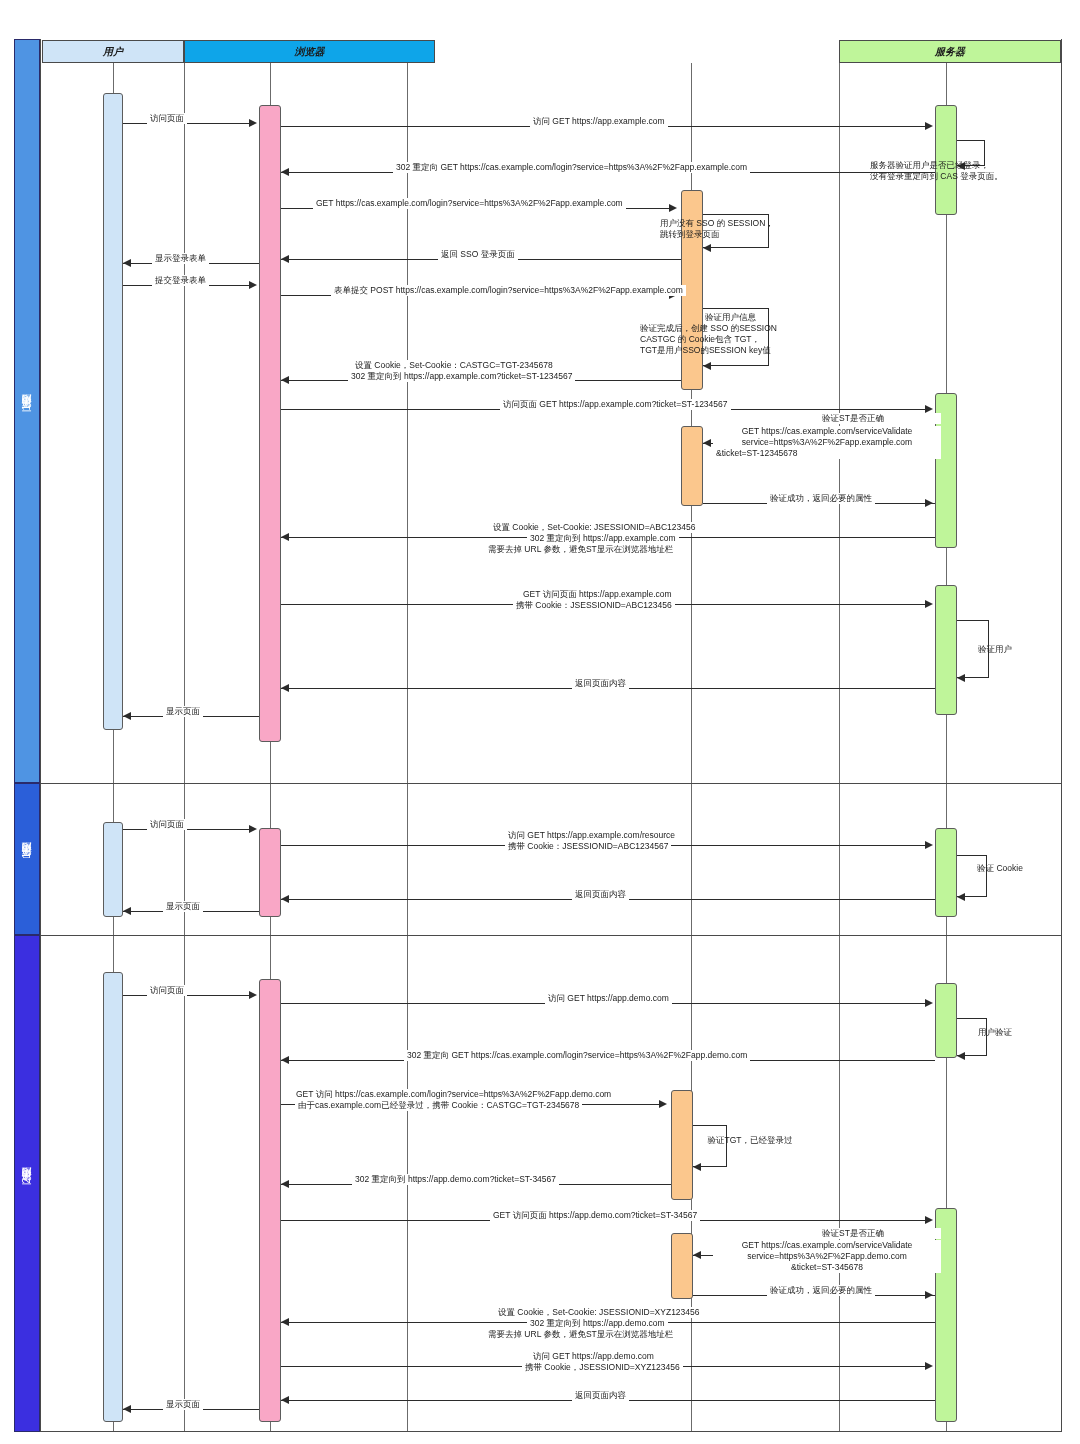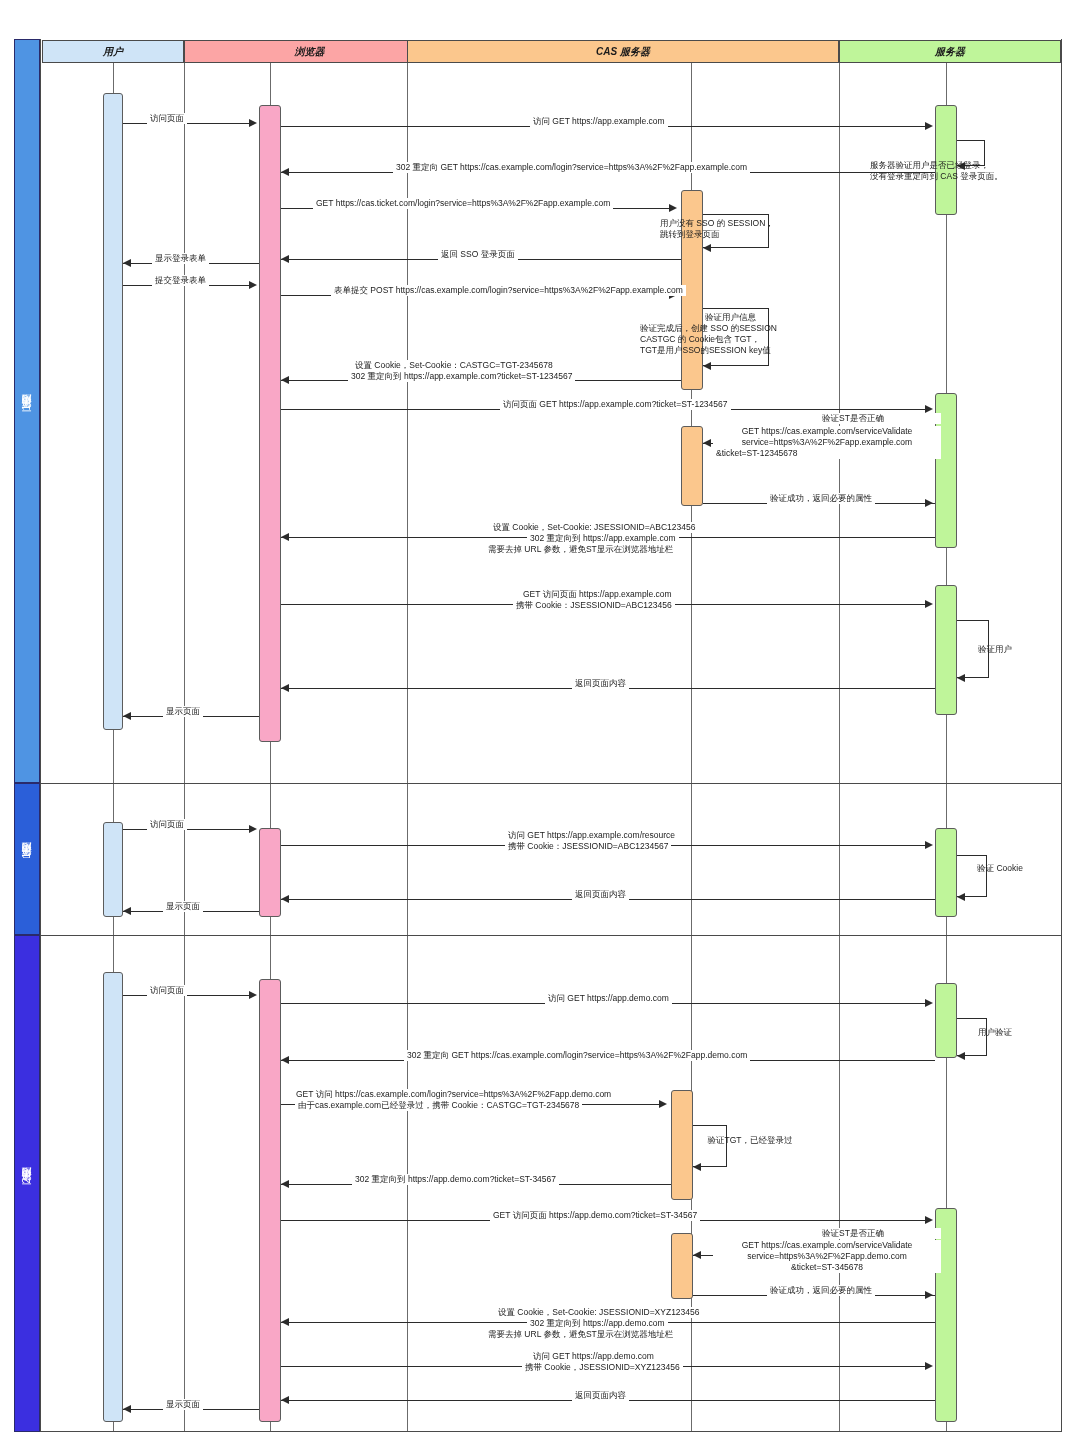--- a/index.html
+++ b/index.html
@@ -51,25 +51,22 @@
 <body>
 
 <div id="canvas">
 
 
   <div class="diagram-box"></div>
 
   <div class="phead" style="left:42px;width:142px;background:#cfe4f7;">
     <span>用户</span>
   </div>
-  <div class="phead" style="left:184px;width:251px;background:#fca5a5;">
+  <div class="phead" style="left:184px;width:251px;background:#0ea5e9;">
     <span>浏览器</span>
-  </div>
-  <div class="phead" style="left:407px;width:432px;background:#fbc78d;">
-    <span>CAS 服务器</span>
   </div>
   <div class="phead" style="left:839px;width:222px;background:#bff59a;">
     <span>服务器</span>
   </div>
 
   <div class="lifeline" style="left:113px;top:63px;height:1368px;"></div>
   <div class="lifeline" style="left:270px;top:63px;height:1368px;"></div>
   <div class="lifeline" style="left:691px;top:63px;height:1368px;"></div>
   <div class="lifeline" style="left:946px;top:63px;height:1368px;"></div>
   <div class="lifeline" style="left:184px;top:63px;height:1368px;"></div>
@@ -109,21 +106,21 @@
   <div class="arrowL" style="left:957px;top:162px;"></div>
   <div class="nlabel" style="left:870px;top:160px;width:200px;">服务器验证用户是否已经登录，</div>
   <div class="nlabel" style="left:870px;top:171px;width:200px;">没有登录重定向到 CAS 登录页面。</div>
 
   <div class="msg" style="left:281px;top:172px;width:654px;"></div>
   <div class="arrowL" style="left:281px;top:168px;"></div>
   <div class="mlabel" style="left:393px;top:162px;">302 重定向 GET https://cas.example.com/login?service=https%3A%2F%2Fapp.example.com</div>
 
   <div class="msg" style="left:281px;top:208px;width:390px;"></div>
   <div class="arrowR" style="left:669px;top:204px;"></div>
-  <div class="mlabel" style="left:313px;top:198px;">GET https://cas.ticket.com/login?service=https%3A%2F%2Fapp.example.com</div>
+  <div class="mlabel" style="left:313px;top:198px;">GET https://cas.example.com/login?service=https%3A%2F%2Fapp.example.com</div>
 
   <div class="self" style="left:703px;top:214px;width:66px;height:34px;"></div>
   <div class="arrowL" style="left:703px;top:244px;"></div>
   <div class="nlabel" style="left:660px;top:218px;width:200px;">用户没有 SSO 的 SESSION，</div>
   <div class="nlabel" style="left:660px;top:229px;width:200px;">跳转到登录页面</div>
 
   <div class="msg" style="left:281px;top:259px;width:400px;"></div>
   <div class="arrowL" style="left:281px;top:255px;"></div>
   <div class="mlabel" style="left:438px;top:249px;">返回 SSO 登录页面</div>
 

